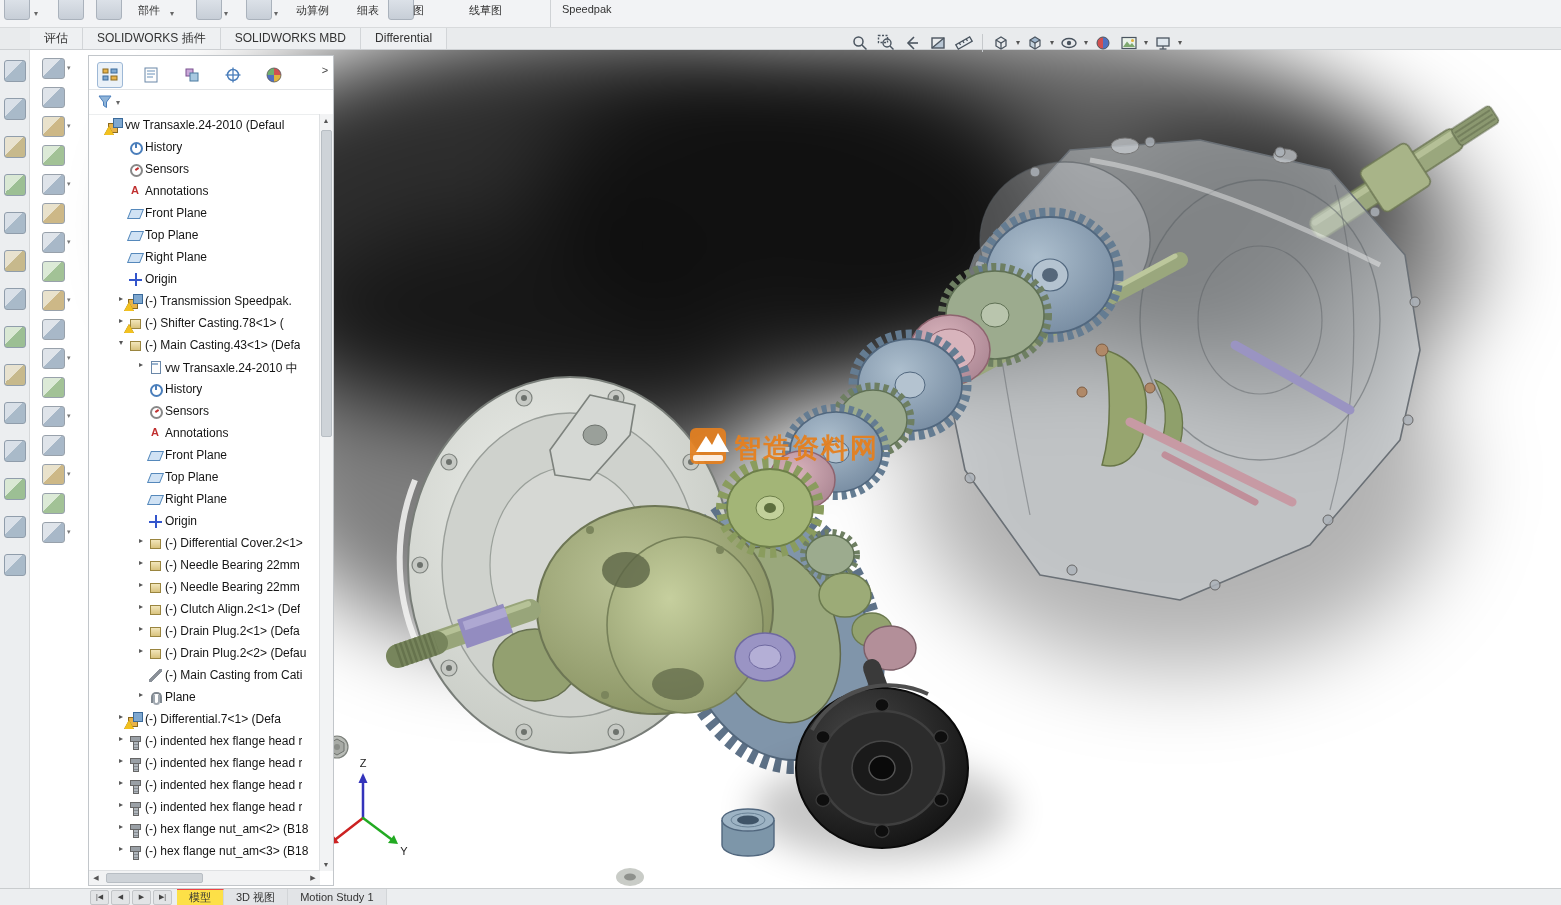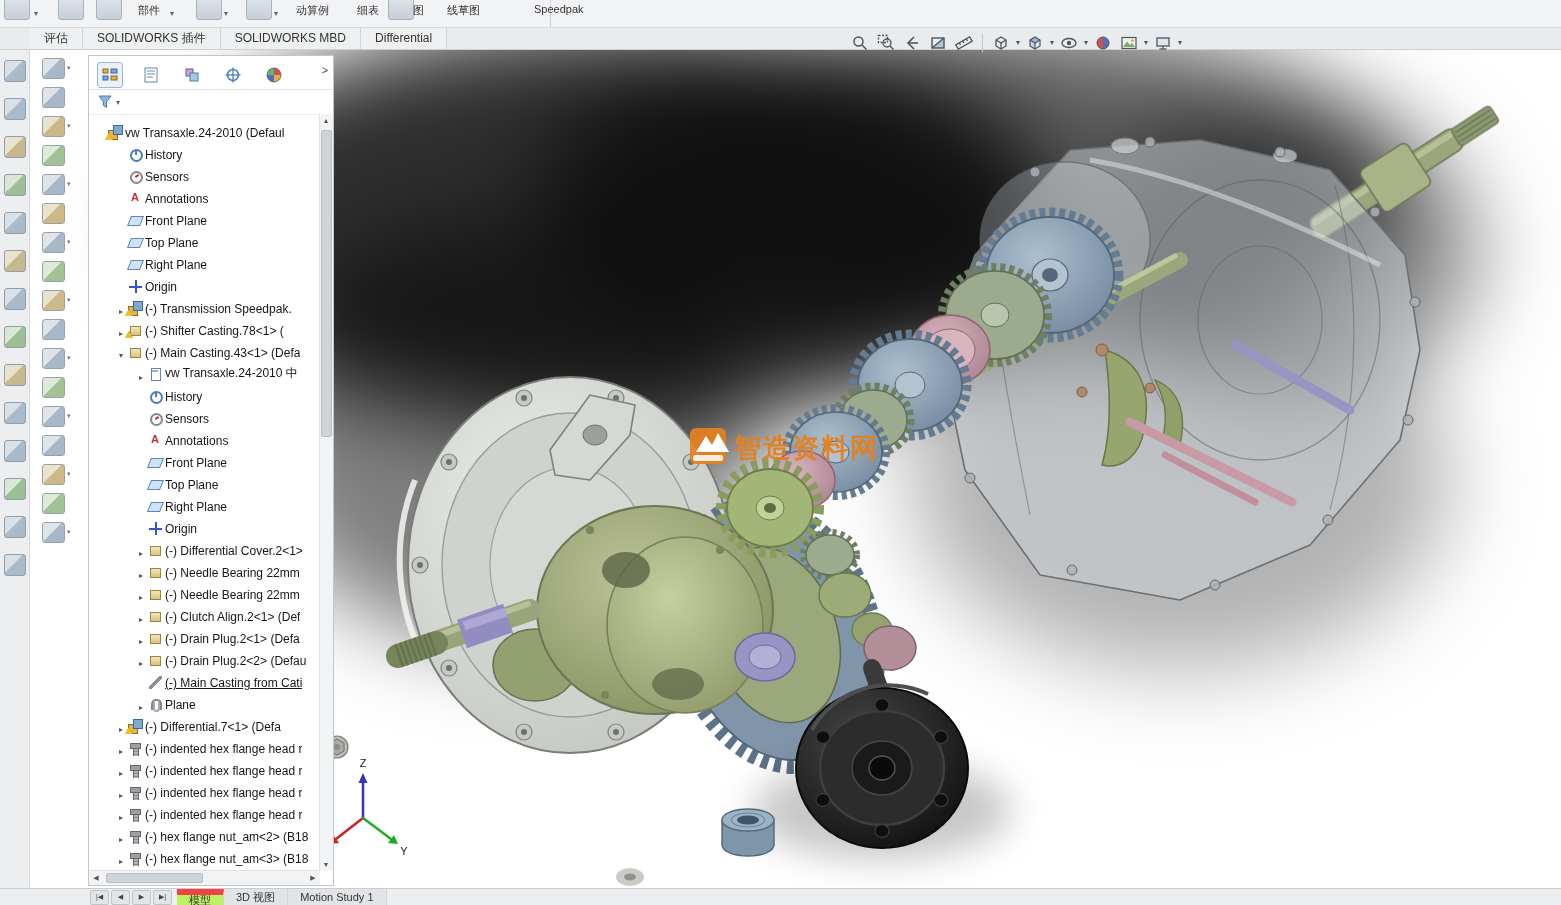--- a/index.html
+++ b/index.html
@@ -44,21 +44,21 @@
   .tree{position:absolute;left:88px;top:55px;width:246px;height:831px;background:#fff;border:1px solid #c2c6ca;box-sizing:border-box;z-index:35}
   .mgr-tabs{height:34px;display:flex;align-items:center;padding:4px 18px 0 8px;gap:15px;border-bottom:1px solid #e2e4e6;position:relative;box-sizing:border-box}
   .mgr-tab{width:24px;height:24px;display:flex;align-items:center;justify-content:center;border:1px solid transparent;border-radius:3px}
   .mgr-tab.active{background:#eaf1f8;border-color:#9db8d6}
   .flyout{position:absolute;right:1px;top:8px;font-size:11px;color:#444;width:14px;text-align:center}
   .flyout::after{content:">"}
   .filter-row{height:24px;display:flex;align-items:center;padding-left:8px;gap:3px;border-bottom:1px solid #eceeef}
   .filter-caret{font-size:8px;color:#666}
   .filter-caret::after{content:"▾"}
   .tree-body{position:absolute;left:0;top:58px;right:13px;bottom:14px;overflow:hidden;padding-top:4px}
-  .trow{display:flex;align-items:flex-end;height:22px;font-size:12px;color:#151515;white-space:nowrap;overflow:hidden}
+  .trow{display:flex;align-items:flex-start;height:22px;font-size:12px;color:#151515;white-space:nowrap;overflow:hidden}
   .arrow{width:12px;flex:none;font-size:8px;color:#555;text-align:center}
   .tlabel{margin-left:2px;overflow:hidden;text-overflow:clip}
   .ticon{width:15px;height:15px;display:inline-block;position:relative;margin-left:1px;flex:none}
   .ticon-assembly::before{content:"";position:absolute;left:0;bottom:0;width:8px;height:8px;background:#e8b34b;border:1px solid #8a6a20}
   .ticon-assembly::after{content:"";position:absolute;right:0;top:0;width:8px;height:8px;background:#7fa8d0;border:1px solid #3a6a9a}
   .ticon-part::before{content:"";position:absolute;left:2px;top:3px;width:9px;height:8px;background:linear-gradient(180deg,#f2e6bb,#d9c37e);border:1px solid #9a853f}
   .ticon-derived::before{content:"";position:absolute;left:3px;top:1px;width:8px;height:11px;background:#fdfdfd;border:1px solid #6a87a8}
   .ticon-derived::after{content:"";position:absolute;left:4px;top:3px;width:6px;height:2px;background:#9ab4cf}
   .ticon-history::before{content:"";position:absolute;left:2px;top:2px;width:9px;height:9px;border:2px solid #4a7ebb;border-radius:50%}
   .ticon-history::after{content:"";position:absolute;left:7px;top:4px;width:2px;height:4px;background:#4a7ebb}
@@ -83,43 +83,43 @@
   .harrow{width:14px;text-align:center;font-size:7px;color:#555}
   .harrow.lt::after{content:"◀"}.harrow.rt::after{content:"▶"}
   .hthumb{height:8px;width:95px;background:#ced3d8;border:1px solid #b8bec4;border-radius:2px;margin-left:3px}
   .hspacer{flex:1}
 
   
   .bottombar{position:absolute;left:0;top:888px;width:100%;height:17px;background:#eceef0;border-top:1px solid #c9ccce;display:flex;align-items:stretch;font-size:11px;z-index:50;box-sizing:border-box}
   .nav-btns{display:flex;align-items:center;padding:0 5px 0 90px;gap:2px}
   .nbtn{min-width:15px;height:13px;font-size:7px;color:#444;display:flex;align-items:center;justify-content:center;border:1px solid #c2c5c8;background:#e2e4e6;border-radius:2px;padding:0 1px}
   .btab{padding:0 12px;display:flex;align-items:center;border-right:1px solid #d2d5d8;color:#333;background:#e2e4e7;white-space:nowrap}
-  .btab.active{background:#bef264;border-top:6px solid #ef4444}
+  .btab.active{background:#fde047;border-top:1px solid #ef4444}
 </style>
 </head>
 <body>
 
 <div class="ribbon">
   <div class="rb-tile" style="left:4px"></div>
   <div class="rb-caret" style="left:34px"></div>
   <div class="rb-tile" style="left:58px"></div>
   <div class="rb-tile" style="left:96px"></div>
   <span class="rb-label" style="left:138px">部件</span>
   <div class="rb-caret" style="left:170px"></div>
   <div class="rb-tile" style="left:196px"></div>
   <div class="rb-caret" style="left:224px"></div>
   <div class="rb-tile" style="left:246px"></div>
   <div class="rb-caret" style="left:274px"></div>
   <span class="rb-label" style="left:296px">动算例</span>
   <span class="rb-label" style="left:357px">细表</span>
   <div class="rb-tile" style="left:388px"></div>
   <span class="rb-label" style="left:413px">图</span>
-  <span class="rb-label" style="left:447px">线草图</span>
+  <span class="rb-label" style="left:469px">线草图</span>
   <div class="rb-sep" style="left:550px"></div>
-  <span class="rb-label" style="left:534px">Speedpak</span>
+  <span class="rb-label" style="left:562px">Speedpak</span>
 </div>
 
 <div class="tabrow">
 
 <div class="rtab">评估</div>
     <div class="rtab">SOLIDWORKS 插件</div>
     <div class="rtab">SOLIDWORKS MBD</div>
     <div class="rtab">Differential</div>
   </div>
 
@@ -744,21 +744,21 @@
       <div class="trow" style="padding-left: 46px;">
         <span class="arrow">▸</span>
         <span class="ticon ticon-part"></span>
         <span class="tlabel">(-) Drain Plug.2&lt;1&gt; (Defa</span>
       </div>
       <div class="trow" style="padding-left: 46px;">
         <span class="arrow">▸</span>
         <span class="ticon ticon-part"></span>
         <span class="tlabel">(-) Drain Plug.2&lt;2&gt; (Defau</span>
       </div>
-      <div class="trow" style="padding-left: 46px; text-decoration: underline;">
+      <div class="trow" style="padding-left: 46px;">
         <span class="arrow"></span>
         <span class="ticon ticon-feature"></span>
         <span class="tlabel">(-) Main Casting from Cati</span>
       </div>
       <div class="trow" style="padding-left: 46px;">
         <span class="arrow">▸</span>
         <span class="ticon ticon-mates"></span>
         <span class="tlabel">Plane</span>
       </div>
       <div class="trow" style="padding-left: 26px;">

